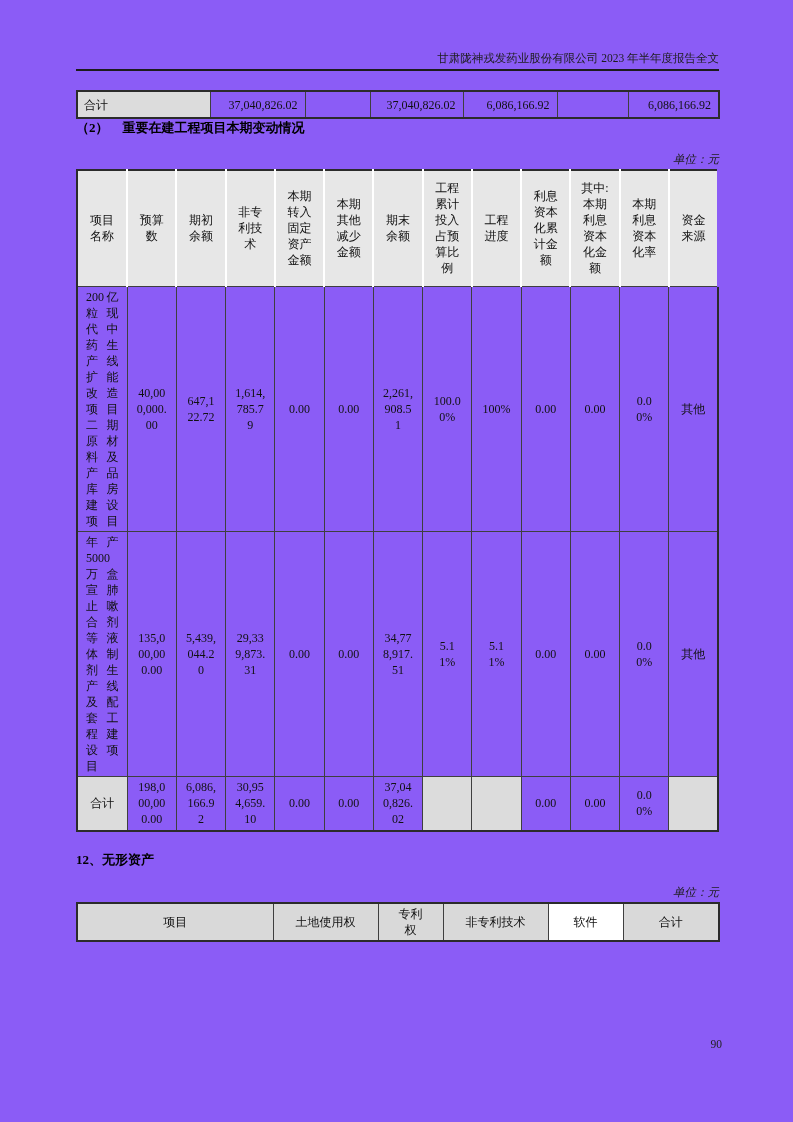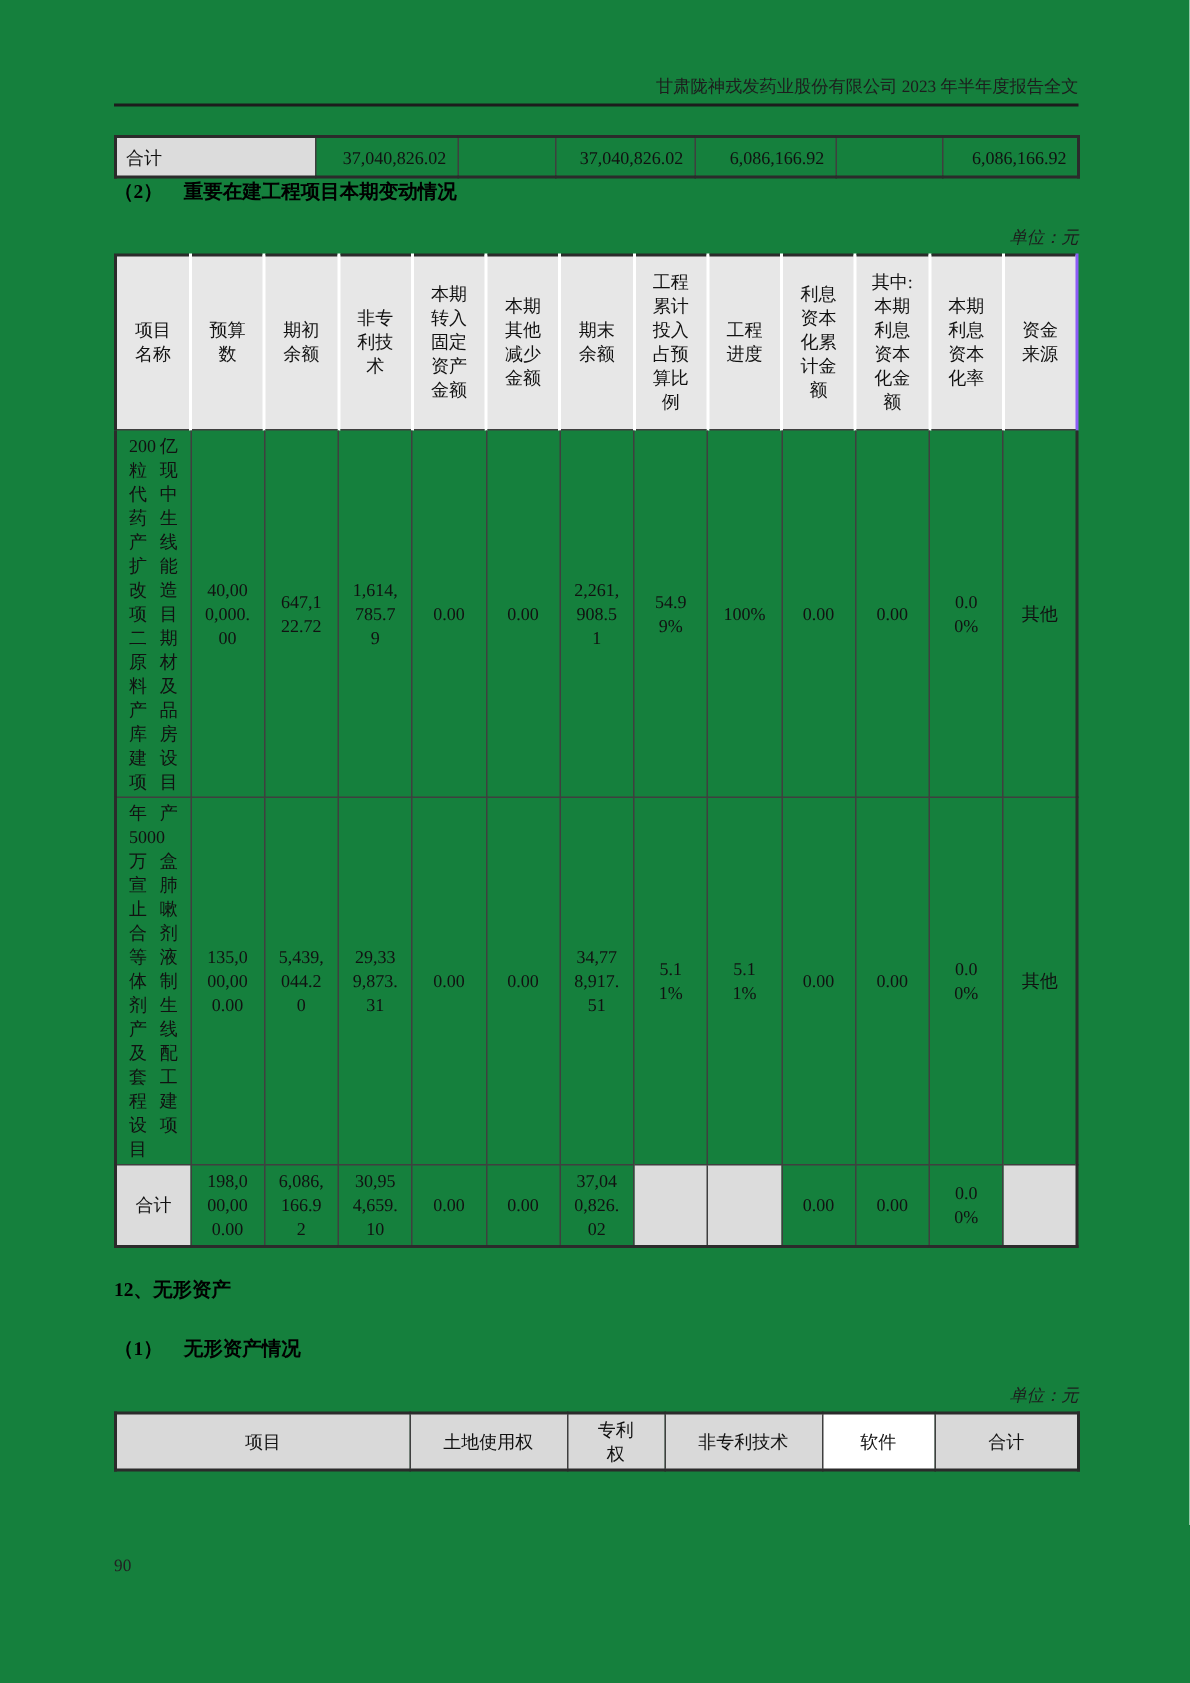--- a/index.html
+++ b/index.html
@@ -1,20 +1,20 @@
 <!DOCTYPE html>
 <html><head>
 <meta charset="utf-8">
 <style>
   * { box-sizing: border-box; }
   html,body { margin:0; padding:0; background:#ffffff; }
   .page {
     position: relative;
     width: 793px; height: 1122px;
-    background: #15803d;
+    background: #8b5cf6;
     font-family: "Liberation Serif", "DejaVu Serif", serif;
     color: #141414;
     overflow: hidden;
   }
   .content { position:absolute; left:76px; top:0; width:643px; }
 
   .doc-header {
     padding-top: 51px;
     padding-bottom: 4px;
     border-bottom: 2px solid #1c1c1c;
@@ -70,21 +70,21 @@
   .main td.src { word-break: normal; }
 
   
   .intan { margin-top: 0; }
   .intan th { background: #d9d9d9; font-weight: normal; text-align: center; padding: 2px 16px; }
   .intan th.white { background: #ffffff; }
 
   .pagenum {
     position: absolute;
     left: 76px; top: 1038px; width: 646px;
-    text-align: left;
+    text-align: right;
     font-size: 11.5px;
     color: #222;
   }
 </style>
 </head>
 <body>
 
 <div class="page">
   <div class="content">
 
@@ -154,21 +154,21 @@
           <th>资金来源</th>
         </tr>
         <tr style="height:240px">
           <td class="pname">200亿粒现代中药生产线扩能改造项目二期原材料及产品库房建设项目</td>
           <td>40,000,000.00</td>
           <td>647,122.72</td>
           <td>1,614,785.79</td>
           <td>0.00</td>
           <td>0.00</td>
           <td>2,261,908.51</td>
-          <td>54.99%</td>
+          <td>100.00%</td>
           <td>100%</td>
           <td>0.00</td>
           <td>0.00</td>
           <td>0.00%</td>
           <td class="src">其他</td>
         </tr>
         <tr style="height:238px">
           <td class="pname">年产5000万盒宣肺止嗽合剂等液体制剂生产线及配套工程建设项目</td>
           <td>135,000,000.00</td>
           <td>5,439,044.20</td>
@@ -198,23 +198,20 @@
           <td>0.00%</td>
           <td class="g"></td>
         </tr>
       </tbody>
     </table>
 
     <div class="h-sec h12">
       <span>12、无形资产</span>
     </div>
 
-    <div class="h-sec h12a">
-      <span class="lbl">（1）</span><span>无形资产情况</span>
-    </div>
 
     <div class="unit unit2">单位：元</div>
 
     <table class="bordered intan">
       <colgroup>
         <col style="width:196px">
           <col style="width:105px">
           <col style="width:65px">
         <col style="width:105px">
           <col style="width:75px">

